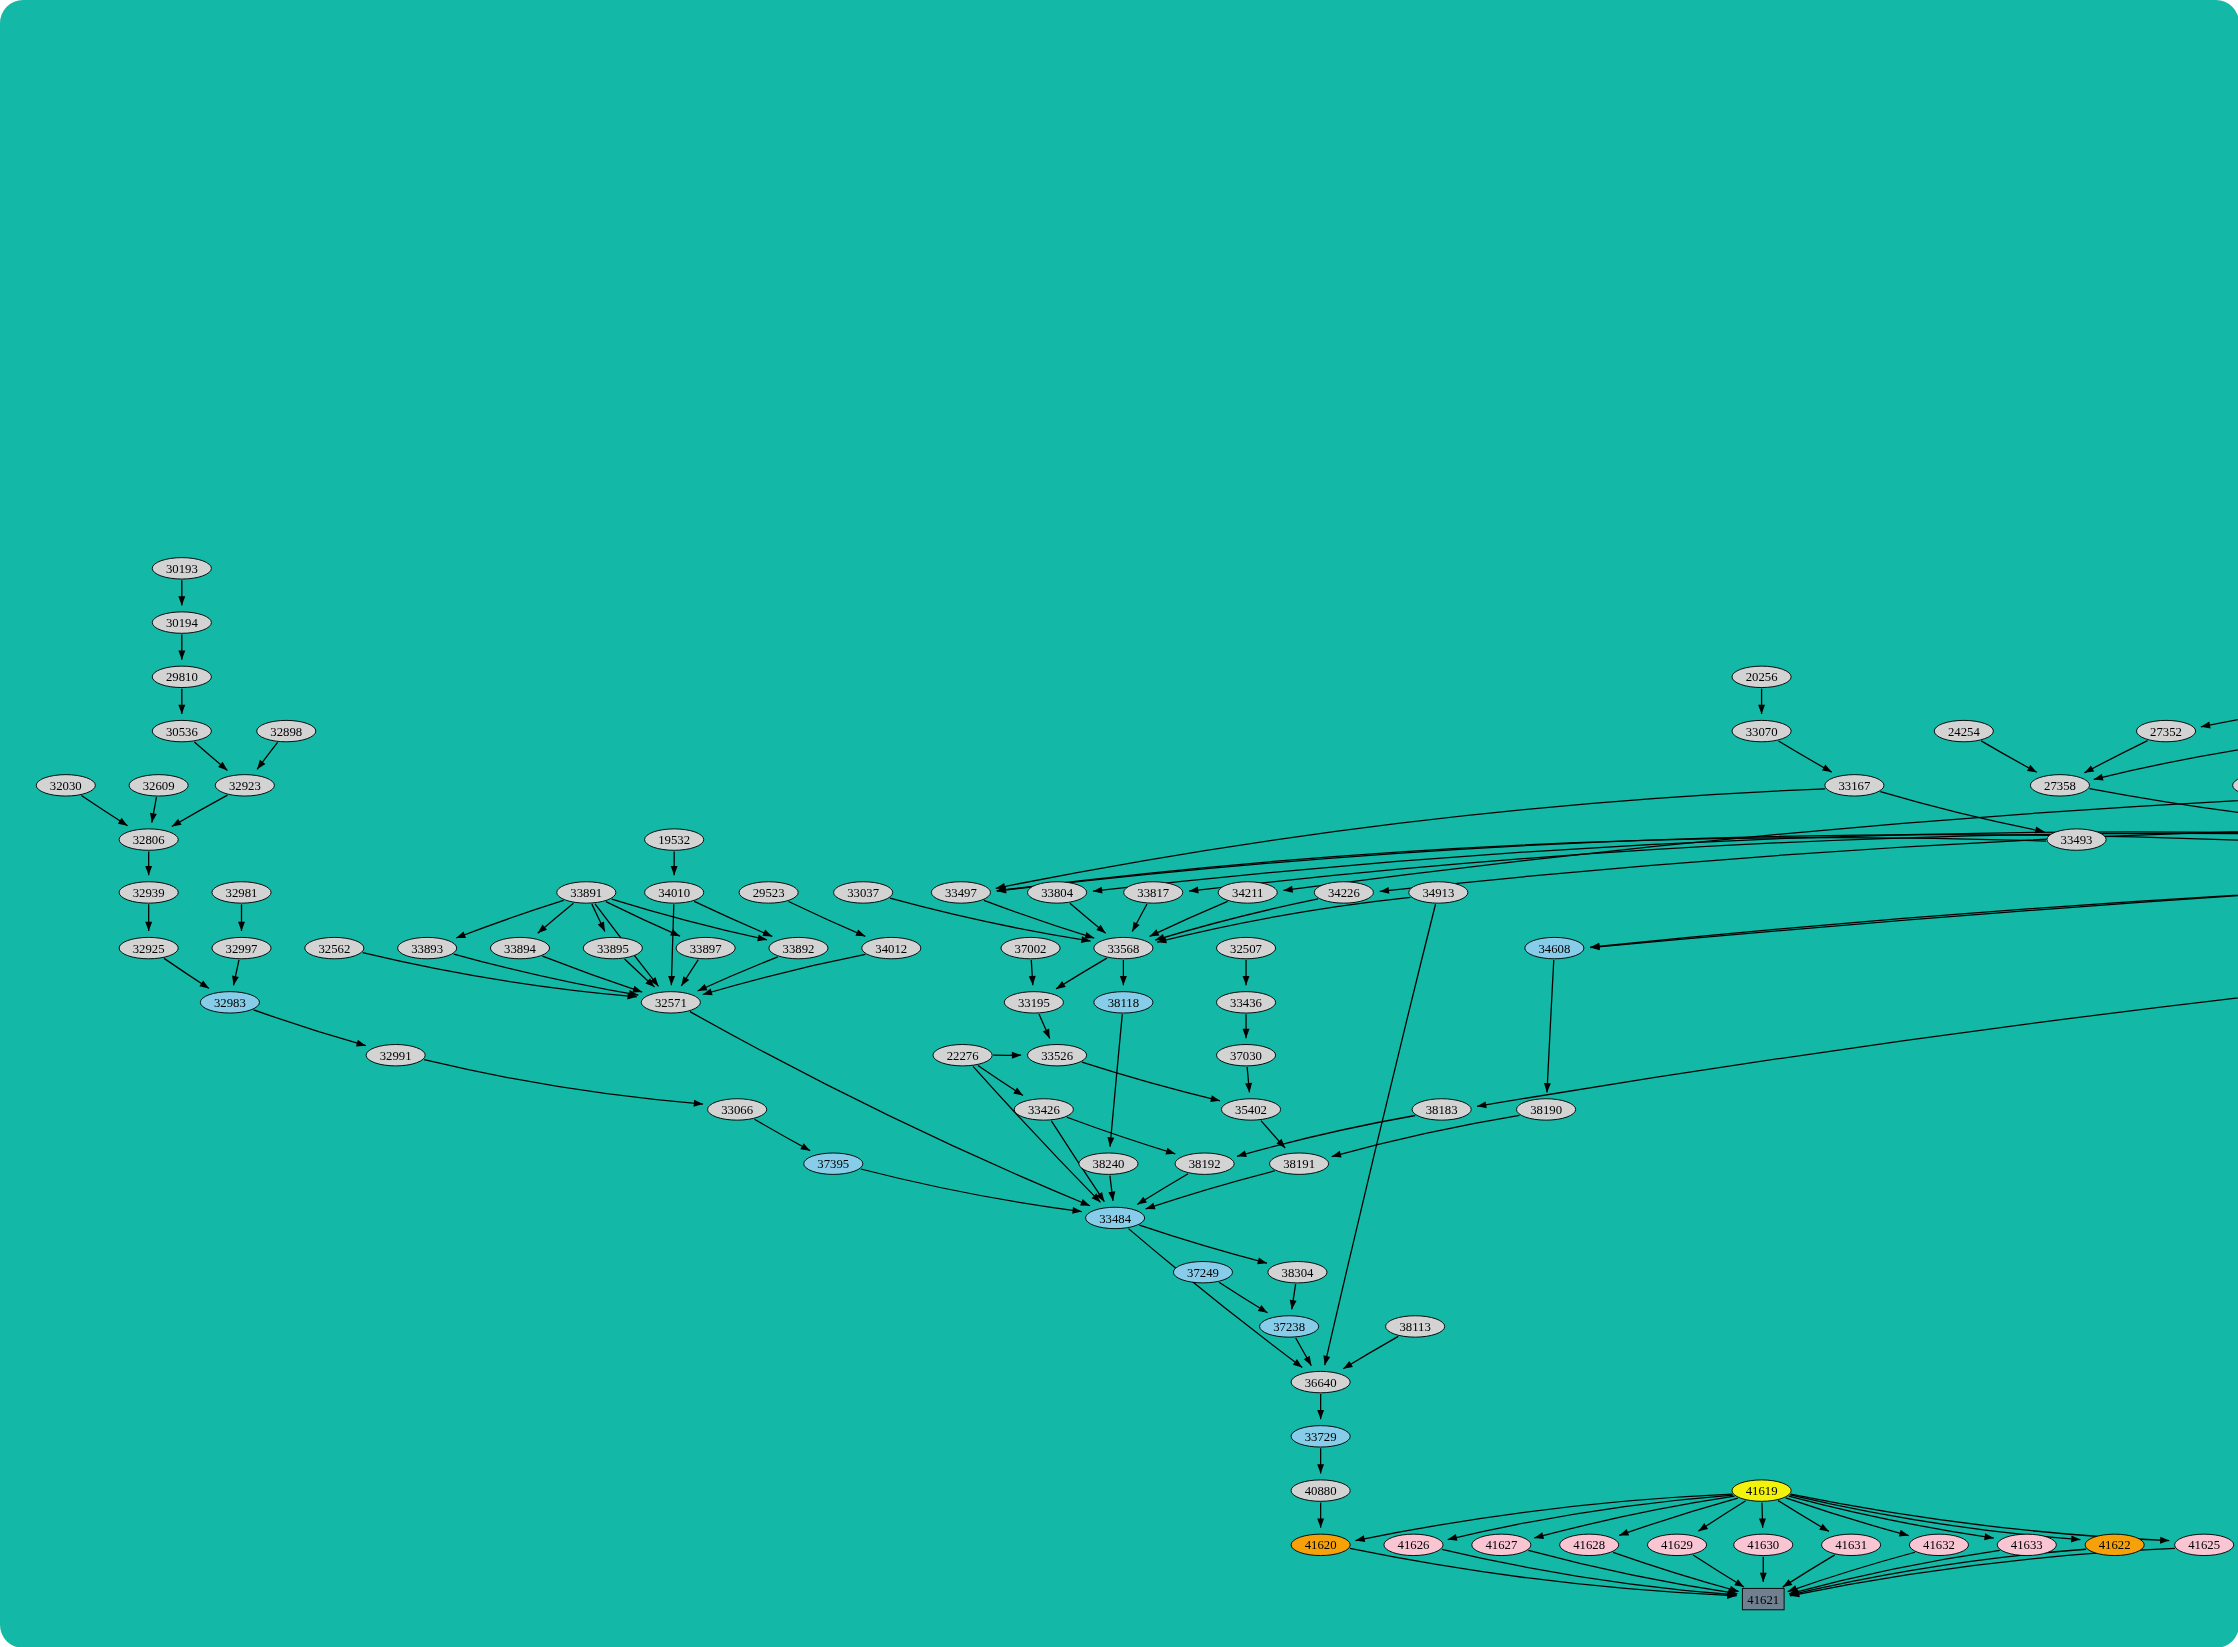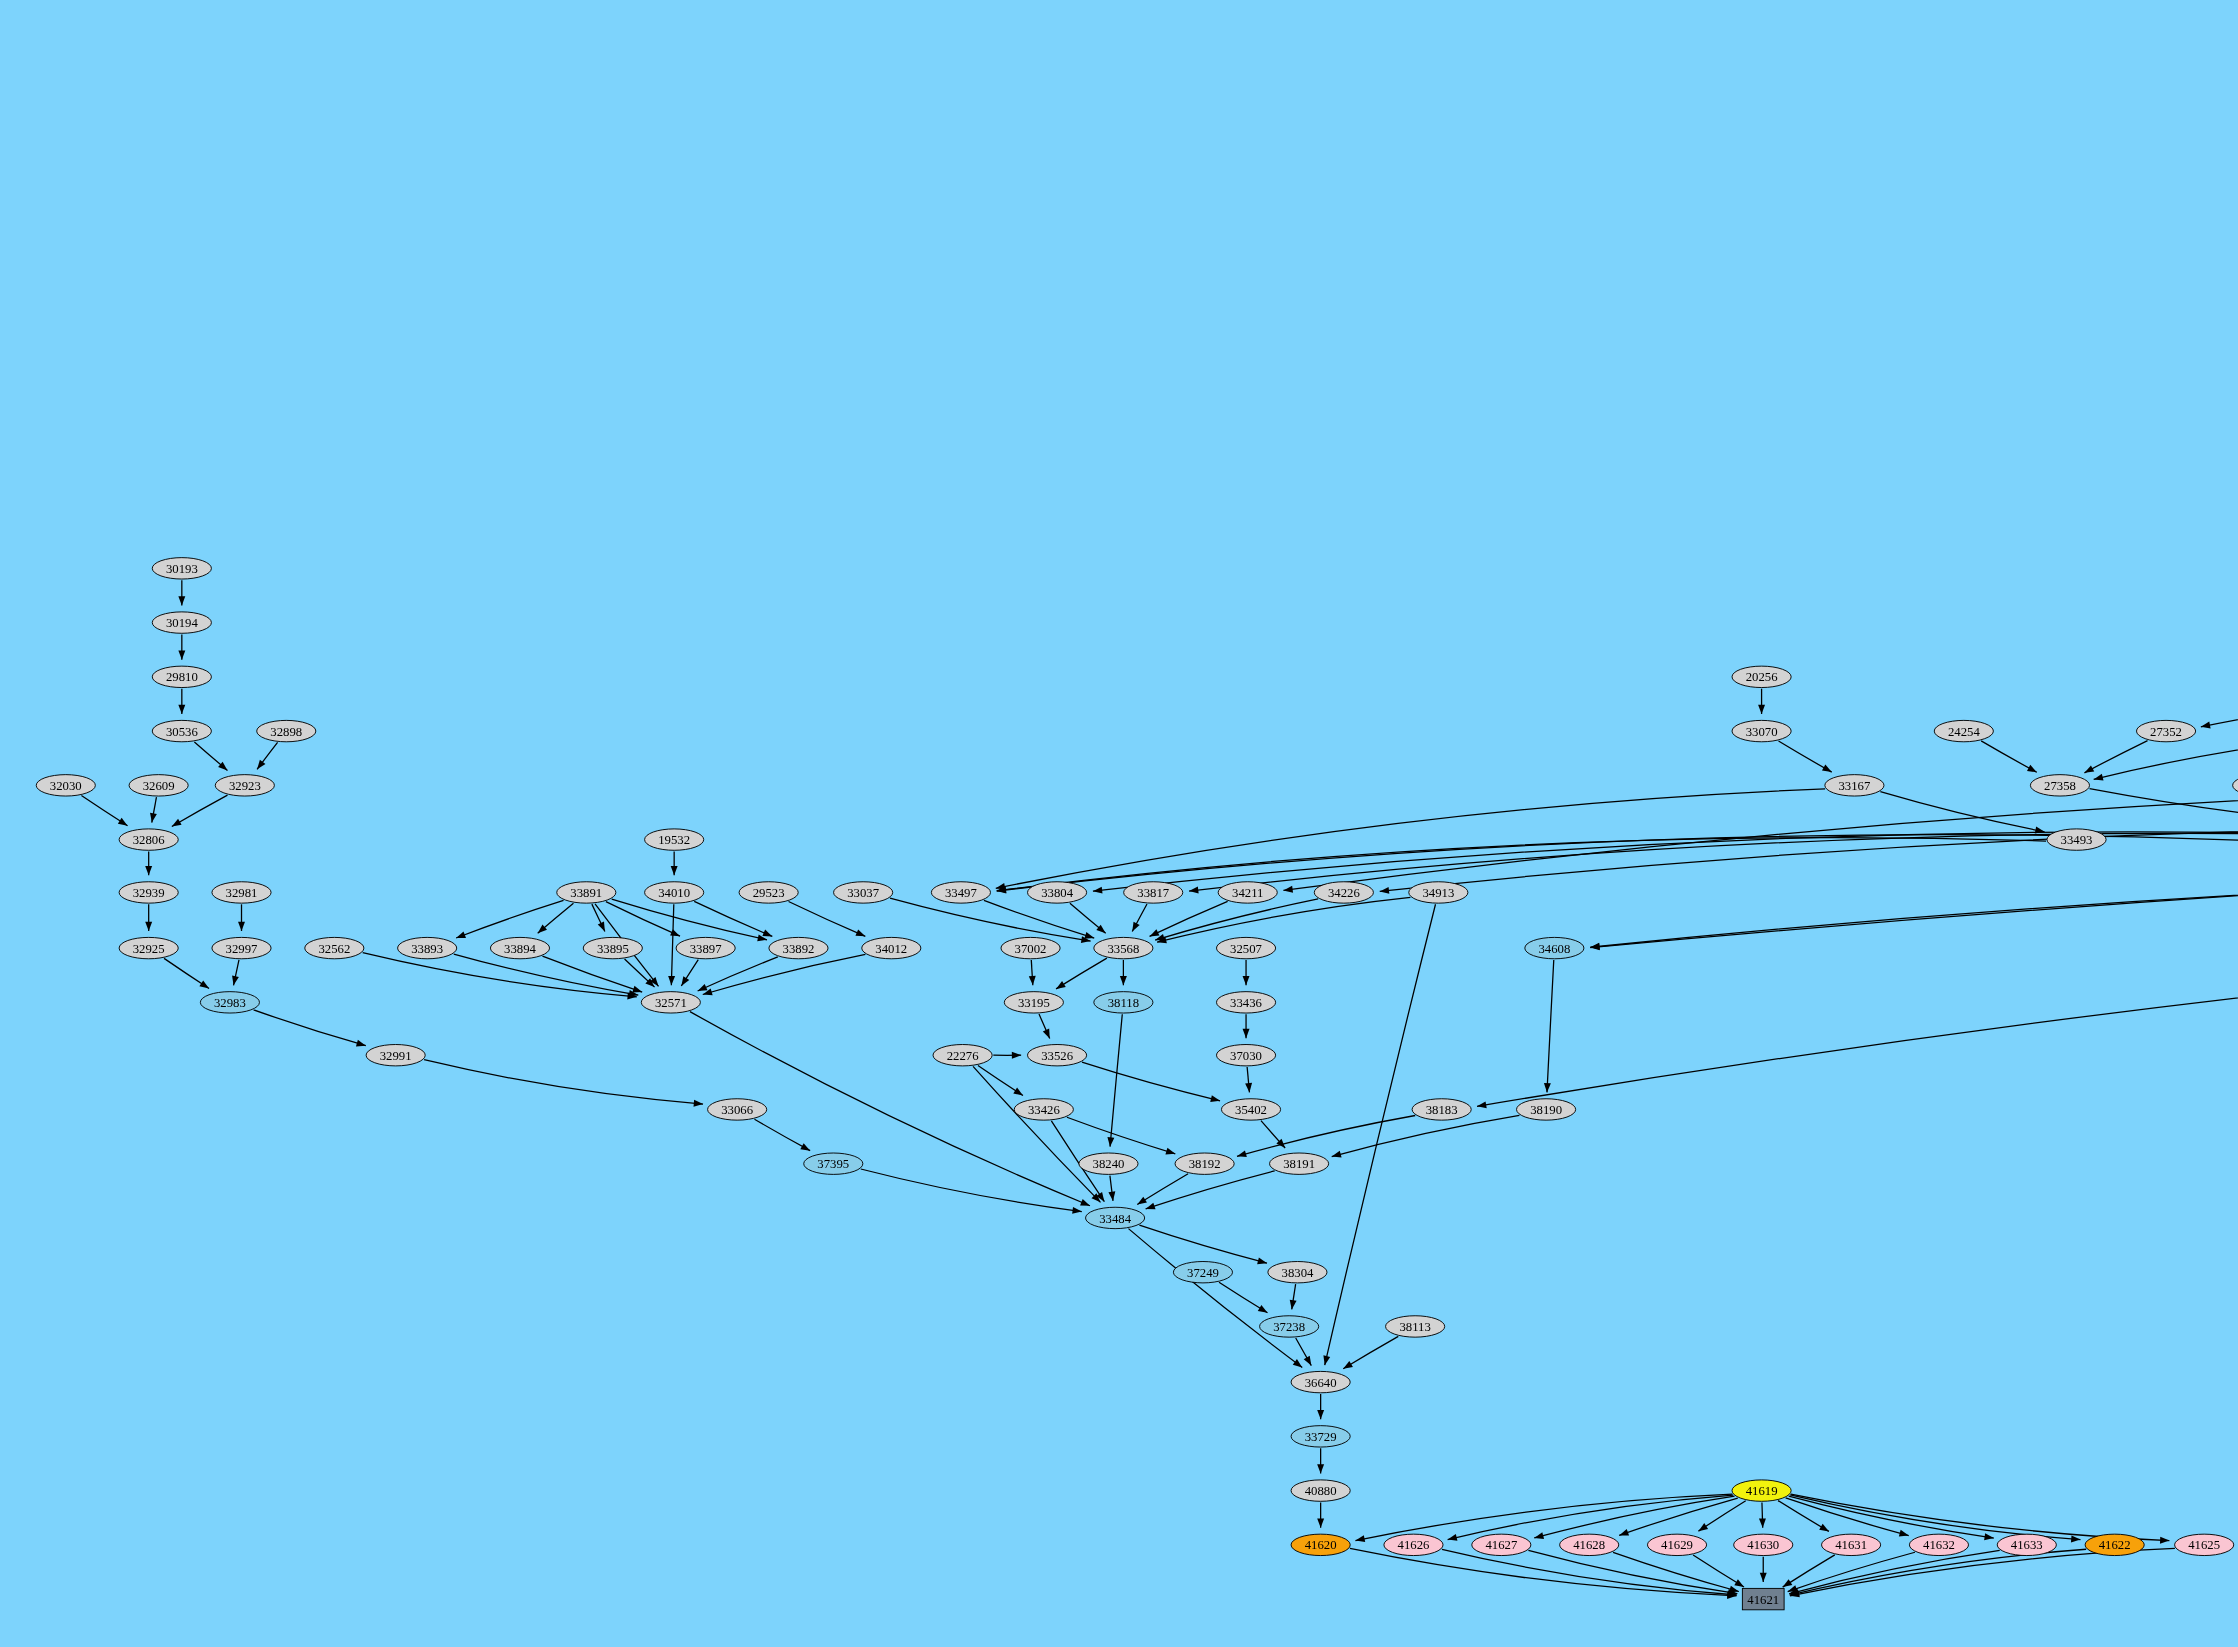--- a/index.html
+++ b/index.html
@@ -4,23 +4,24 @@
 <style>
   html, body {
     margin: 0;
     padding: 0;
     background: #ffffff;
   }
   #graph-root {
     position: relative;
     width: 2239px;
     height: 1648px;
-    background: #7dd3fc;
+    background: #14b8a6;
     font-family: "Liberation Serif", "DejaVu Serif", serif;
     overflow: hidden;
+    border-radius: 23px;
   }
   svg#graph-canvas {
     display: block;
     width: 2239px;
     height: 1648px;
   }
   .node-ellipse {
     stroke: #000000;
     stroke-width: 1.6;
   }

